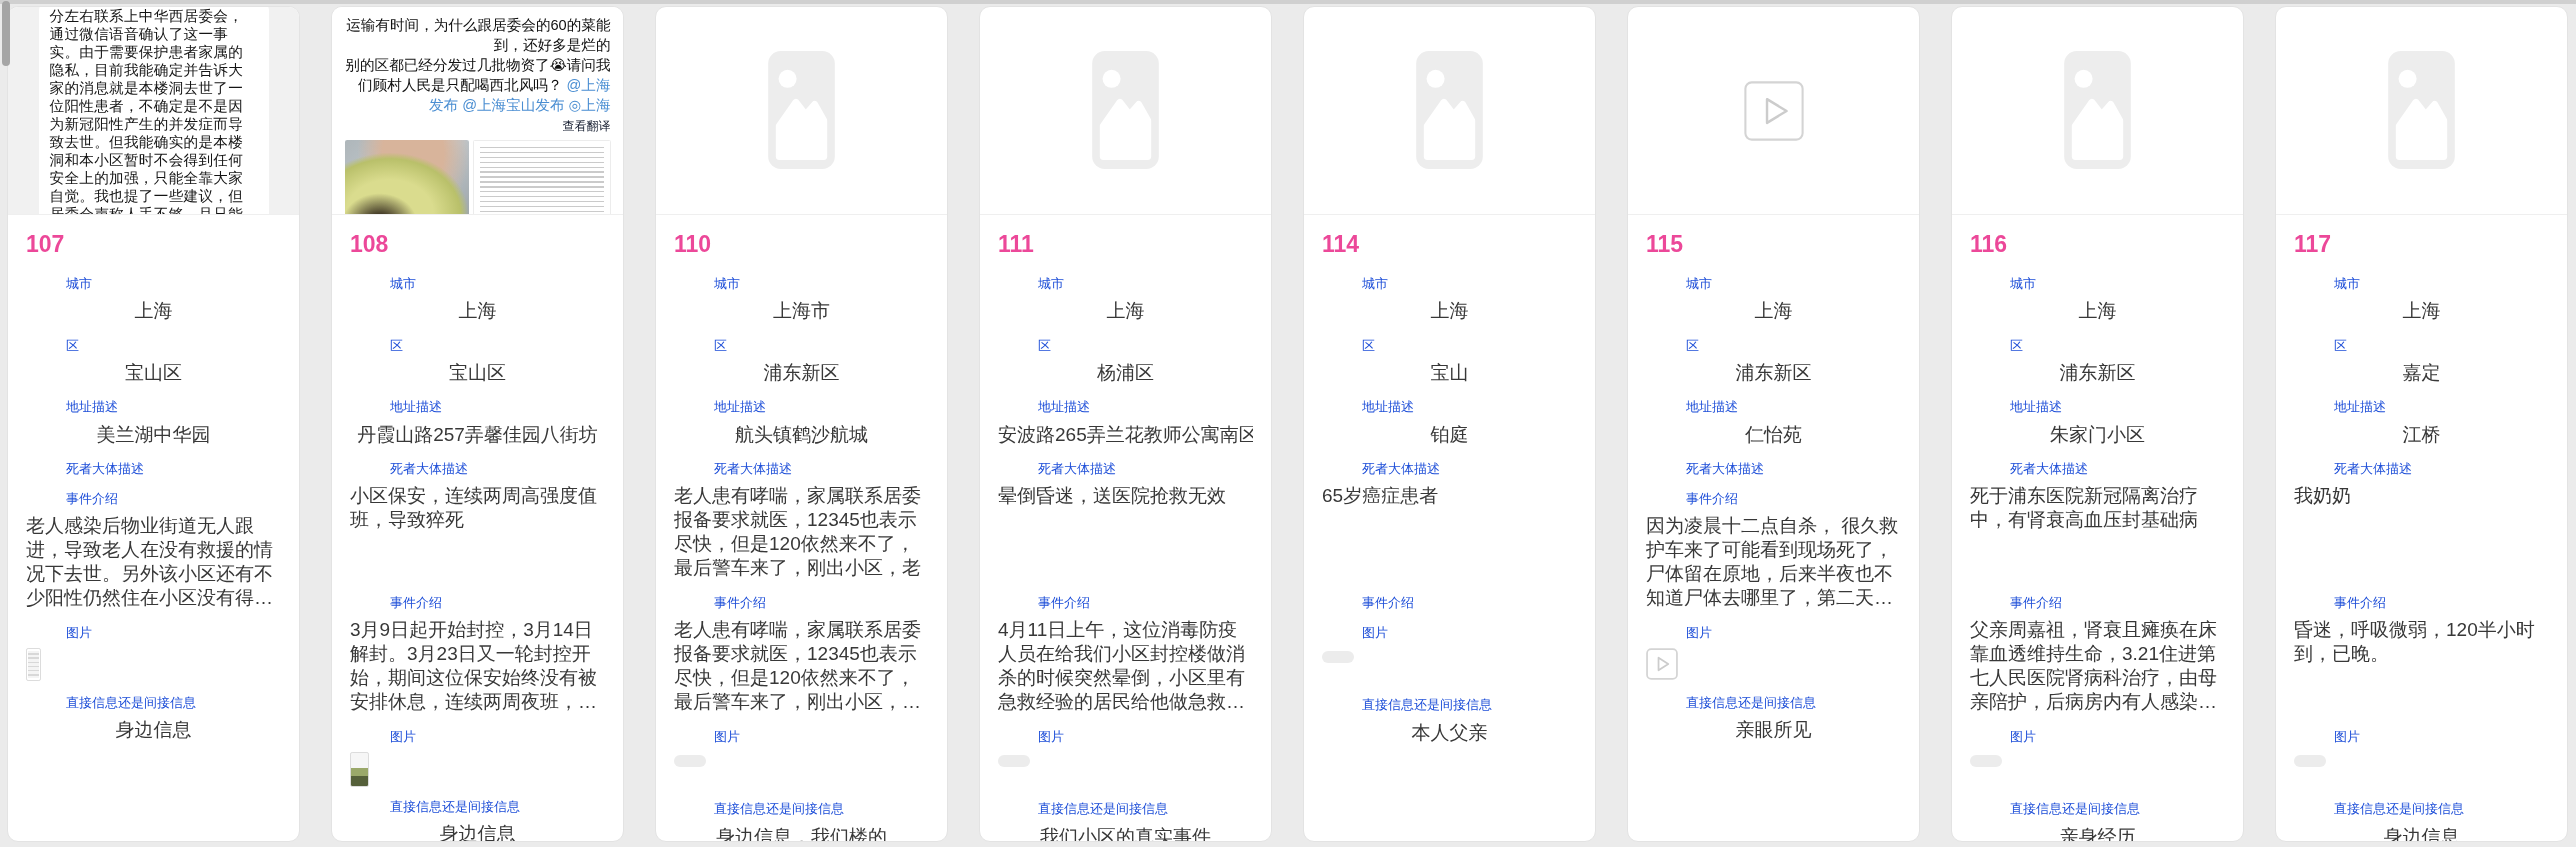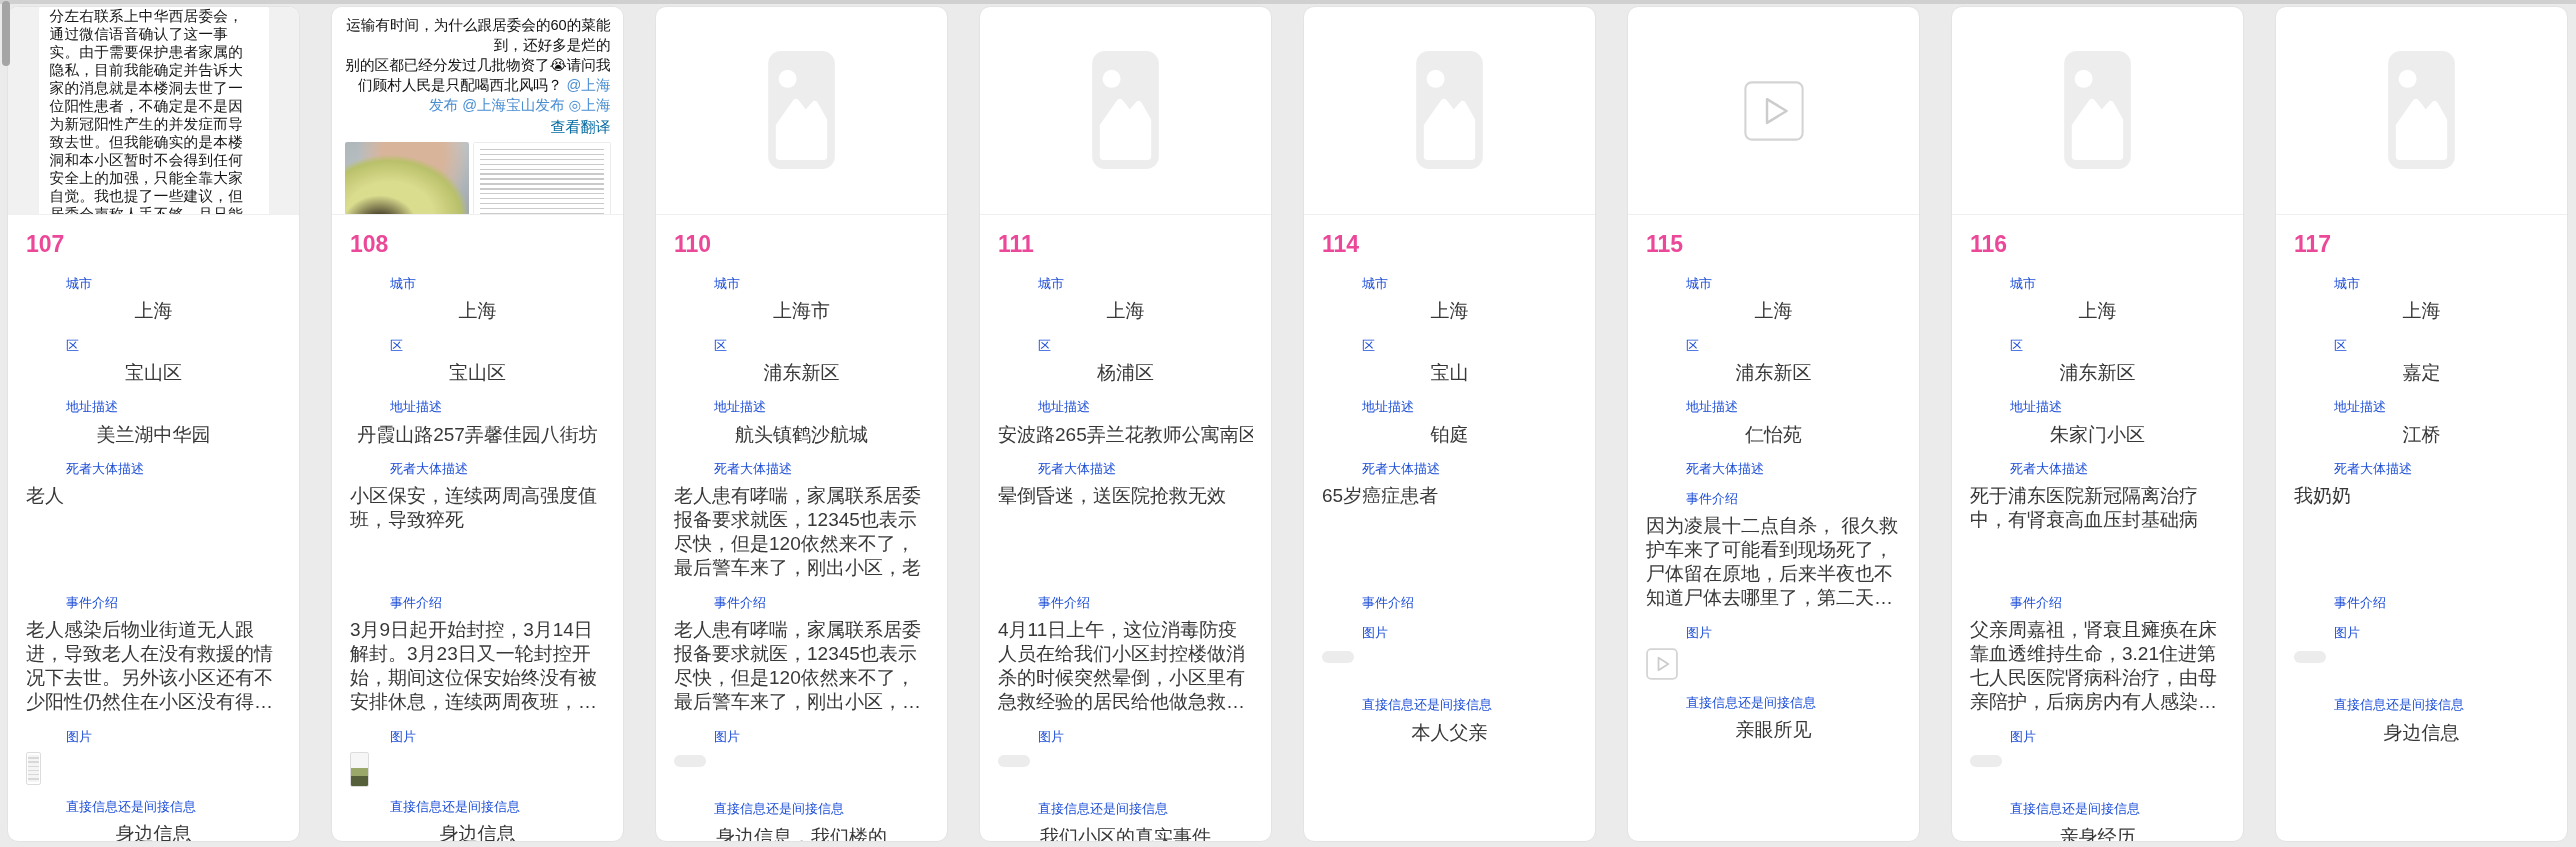--- a/index.html
+++ b/index.html
@@ -17,21 +17,21 @@
   .card[data-pv="social-post"] .pv-post{display:block;text-align:right;}
   .card[data-pv="image-placeholder"] .pv-imgph{display:block;}
   .card[data-pv="video-placeholder"] .pv-vidph{display:block;}
   .pv-chat{position:absolute;inset:0;background:#f1f1f1;}
   .bubble{position:absolute;left:30.5px;right:30.5px;top:-5.5px;background:#fff;border-radius:9.7px;
     padding:5.5px 11px 7px;font-size:14.6px;line-height:18px;color:#141414;height:229px;overflow:hidden;
     letter-spacing:0.3px;}
   .pv-post{position:absolute;inset:0;background:#fff;padding:8.3px 12.5px 0;box-sizing:border-box;}
   .post-text{font-size:14.6px;line-height:20px;color:#101010;}
   .mention{color:#4a8ed2;text-decoration:none;cursor:pointer;}
-  .translate{font-size:15px;color:#0369a1;margin-top:2.8px;}
+  .translate{font-size:12px;color:#0f172a;margin-top:2.8px;}
   .post-imgs{display:flex;gap:4.2px;margin-top:5.5px;height:94px;}
   .img-cabbage{flex:1;border-radius:2.1px;background:
       radial-gradient(62px 49px at 28% 88%, #3e3524 0 16%, rgba(62,53,36,0) 60%),
       radial-gradient(104px 80px at 36% 78%, #dadc8e 0 42%, #b9c06a 68%, rgba(185,192,106,0) 76%),
       radial-gradient(90px 118px at 55% 14%, #d8b49b 0 34%, rgba(216,180,155,0) 62%),
       linear-gradient(135deg,#aeb6ba 0%,#c6ccd0 45%,#97a0a5 100%);}
   .img-textshot{flex:1;background:#fff;border:0.7px solid #ececec;border-radius:1.4px;box-sizing:border-box;padding:6.2px 5.5px;}
   .img-textshot .lines{width:100%;height:100%;opacity:.75;
       background:repeating-linear-gradient(to bottom,#b9b9b9 0 1.4px,transparent 1.4px 4.9px);}
   .pv-imgph{margin:44px auto 0;width:67px;}
@@ -80,21 +80,20 @@
       <div class="field">
         <div class="flabel">区</div>
         <div class="fvalue one v-district">宝山区</div>
       </div>
       <div class="field">
         <div class="flabel">地址描述</div>
         <div class="fvalue one v-address">美兰湖中华园</div>
       </div>
       <div class="field">
         <div class="flabel">死者大体描述</div>
-        <div class="fvalue v-deceased">老人</div>
       </div>
       <div class="field">
         <div class="flabel">事件介绍</div>
         <div class="fvalue v-event">老人感染后物业街道无人跟进，导致老人在没有救援的情况下去世。另外该小区还有不少阳性仍然住在小区没有得到医疗观察。</div>
       </div>
       <div class="field">
         <div class="flabel">图片</div>
         <div class="thumbrow">
           <div class="thumb t-shot"></div>
 
@@ -425,20 +424,21 @@
       <div class="field">
         <div class="flabel">地址描述</div>
         <div class="fvalue one v-address">江桥</div>
       </div>
       <div class="field">
         <div class="flabel">死者大体描述</div>
         <div class="fvalue v-deceased">我奶奶</div>
       </div>
       <div class="field">
         <div class="flabel">事件介绍</div>
+        <div class="fvalue v-event">昏迷，呼吸微弱，120半小时到，已晚。</div>
       </div>
       <div class="field">
         <div class="flabel">图片</div>
         <div class="thumbrow">
 
           <div class="thumb t-pill"></div>
 
         </div>
       </div>
       <div class="field">

